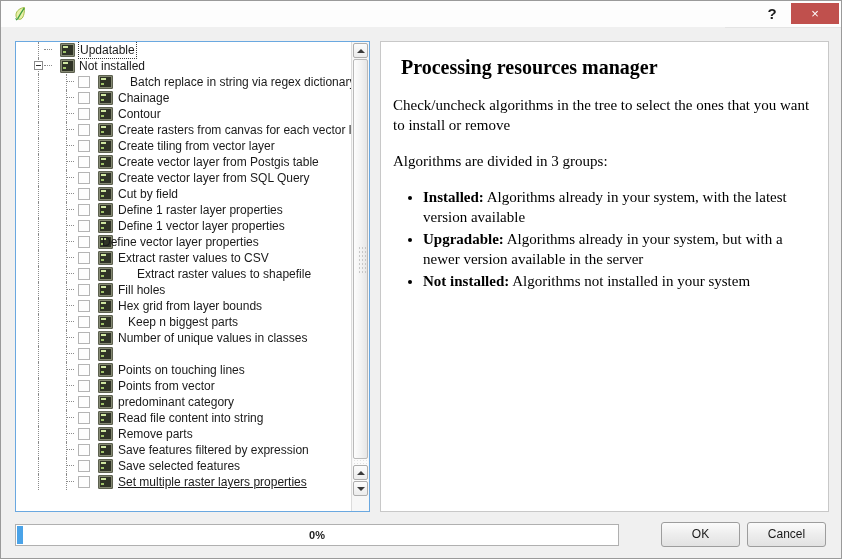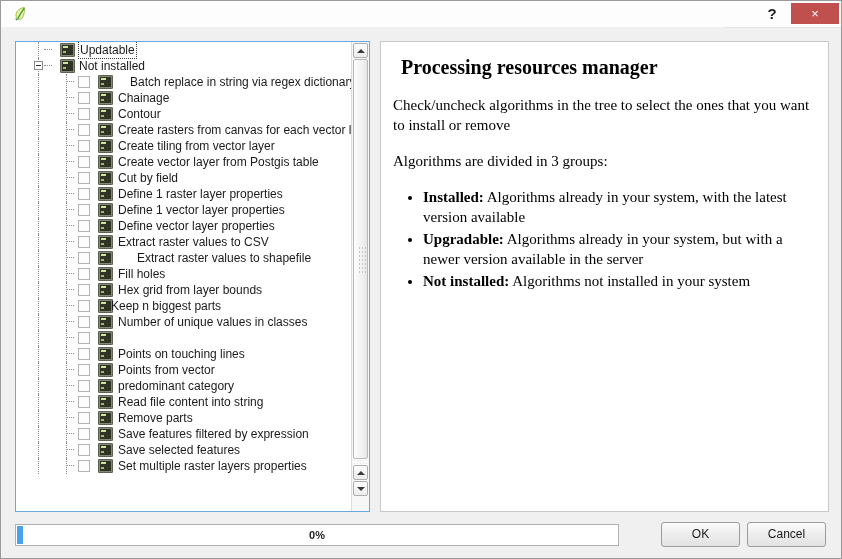--- a/index.html
+++ b/index.html
@@ -394,20 +394,28 @@
             <span class="cbx" style="left: 62px;"></span>
             <span class="titem-icon" style="left: 82px;"></span>
             <span class="tlabel" style="left: 102px;">Create vector layer from Postgis table</span>
           </div>
           <div class="tree-row">
             <span class="guide" style="left: 22px;"></span>
             <span class="guide" style="left: 50px;"></span>
             <span class="elbow" style="left: 50px;"></span>
             <span class="cbx" style="left: 62px;"></span>
             <span class="titem-icon" style="left: 82px;"></span>
+            <span class="tlabel" style="left: 102px;">Create vector layer from SQL Query</span>
+          </div>
+          <div class="tree-row">
+            <span class="guide" style="left: 22px;"></span>
+            <span class="guide" style="left: 50px;"></span>
+            <span class="elbow" style="left: 50px;"></span>
+            <span class="cbx" style="left: 62px;"></span>
+            <span class="titem-icon" style="left: 82px;"></span>
             <span class="tlabel" style="left: 102px;">Cut by field</span>
           </div>
           <div class="tree-row">
             <span class="guide" style="left: 22px;"></span>
             <span class="guide" style="left: 50px;"></span>
             <span class="elbow" style="left: 50px;"></span>
             <span class="cbx" style="left: 62px;"></span>
             <span class="titem-icon" style="left: 82px;"></span>
             <span class="tlabel" style="left: 102px;">Define 1 raster layer properties</span>
           </div>
@@ -418,21 +426,21 @@
             <span class="cbx" style="left: 62px;"></span>
             <span class="titem-icon" style="left: 82px;"></span>
             <span class="tlabel" style="left: 102px;">Define 1 vector layer properties</span>
           </div>
           <div class="tree-row">
             <span class="guide" style="left: 22px;"></span>
             <span class="guide" style="left: 50px;"></span>
             <span class="elbow" style="left: 50px;"></span>
             <span class="cbx" style="left: 62px;"></span>
             <span class="titem-icon" style="left: 82px;"></span>
-            <span class="tlabel" style="left: 102px;">Define vector layer properties</span>
+            <span class="tlabel" style="left: 86px;">Define vector layer properties</span>
           </div>
           <div class="tree-row">
             <span class="guide" style="left: 22px;"></span>
             <span class="guide" style="left: 50px;"></span>
             <span class="elbow" style="left: 50px;"></span>
             <span class="cbx" style="left: 62px;"></span>
             <span class="titem-icon" style="left: 82px;"></span>
             <span class="tlabel" style="left: 102px;">Extract raster values to CSV</span>
           </div>
           <div class="tree-row">
@@ -458,21 +466,21 @@
             <span class="cbx" style="left: 62px;"></span>
             <span class="titem-icon" style="left: 82px;"></span>
             <span class="tlabel" style="left: 102px;">Hex grid from layer bounds</span>
           </div>
           <div class="tree-row">
             <span class="guide" style="left: 22px;"></span>
             <span class="guide" style="left: 50px;"></span>
             <span class="elbow" style="left: 50px;"></span>
             <span class="cbx" style="left: 62px;"></span>
             <span class="titem-icon" style="left: 82px;"></span>
-            <span class="tlabel" style="left: 95px;">Keep n biggest parts</span>
+            <span class="tlabel" style="left: 112px;">Keep n biggest parts</span>
           </div>
           <div class="tree-row">
             <span class="guide" style="left: 22px;"></span>
             <span class="guide" style="left: 50px;"></span>
             <span class="elbow" style="left: 50px;"></span>
             <span class="cbx" style="left: 62px;"></span>
             <span class="titem-icon" style="left: 82px;"></span>
             <span class="tlabel" style="left: 102px;">Number of unique values in classes</span>
           </div>
           <div class="tree-row">
@@ -537,21 +545,21 @@
             <span class="cbx" style="left: 62px;"></span>
             <span class="titem-icon" style="left: 82px;"></span>
             <span class="tlabel" style="left: 102px;">Save selected features</span>
           </div>
           <div class="tree-row">
             <span class="guide" style="left: 22px;"></span>
             <span class="guide" style="left: 50px;"></span>
             <span class="elbow" style="left: 50px;"></span>
             <span class="cbx" style="left: 62px;"></span>
             <span class="titem-icon" style="left: 82px;"></span>
-            <span class="tlabel" style="left: 102px;">Set multiple raster layers properties</span>
+            <span class="tlabel" style="left: 102px; text-decoration: underline;">Set multiple raster layers properties</span>
           </div>
         </div>
 
       <div class="tscroll">
         <div class="sb-btn" style="top:1px;">
           <span class="sb-arrow up"></span>
         </div>
         <div class="sb-thumb" style="top:17px; height:400px;">
           <span class="sb-grip" style="top:186px;"></span>
         </div>

